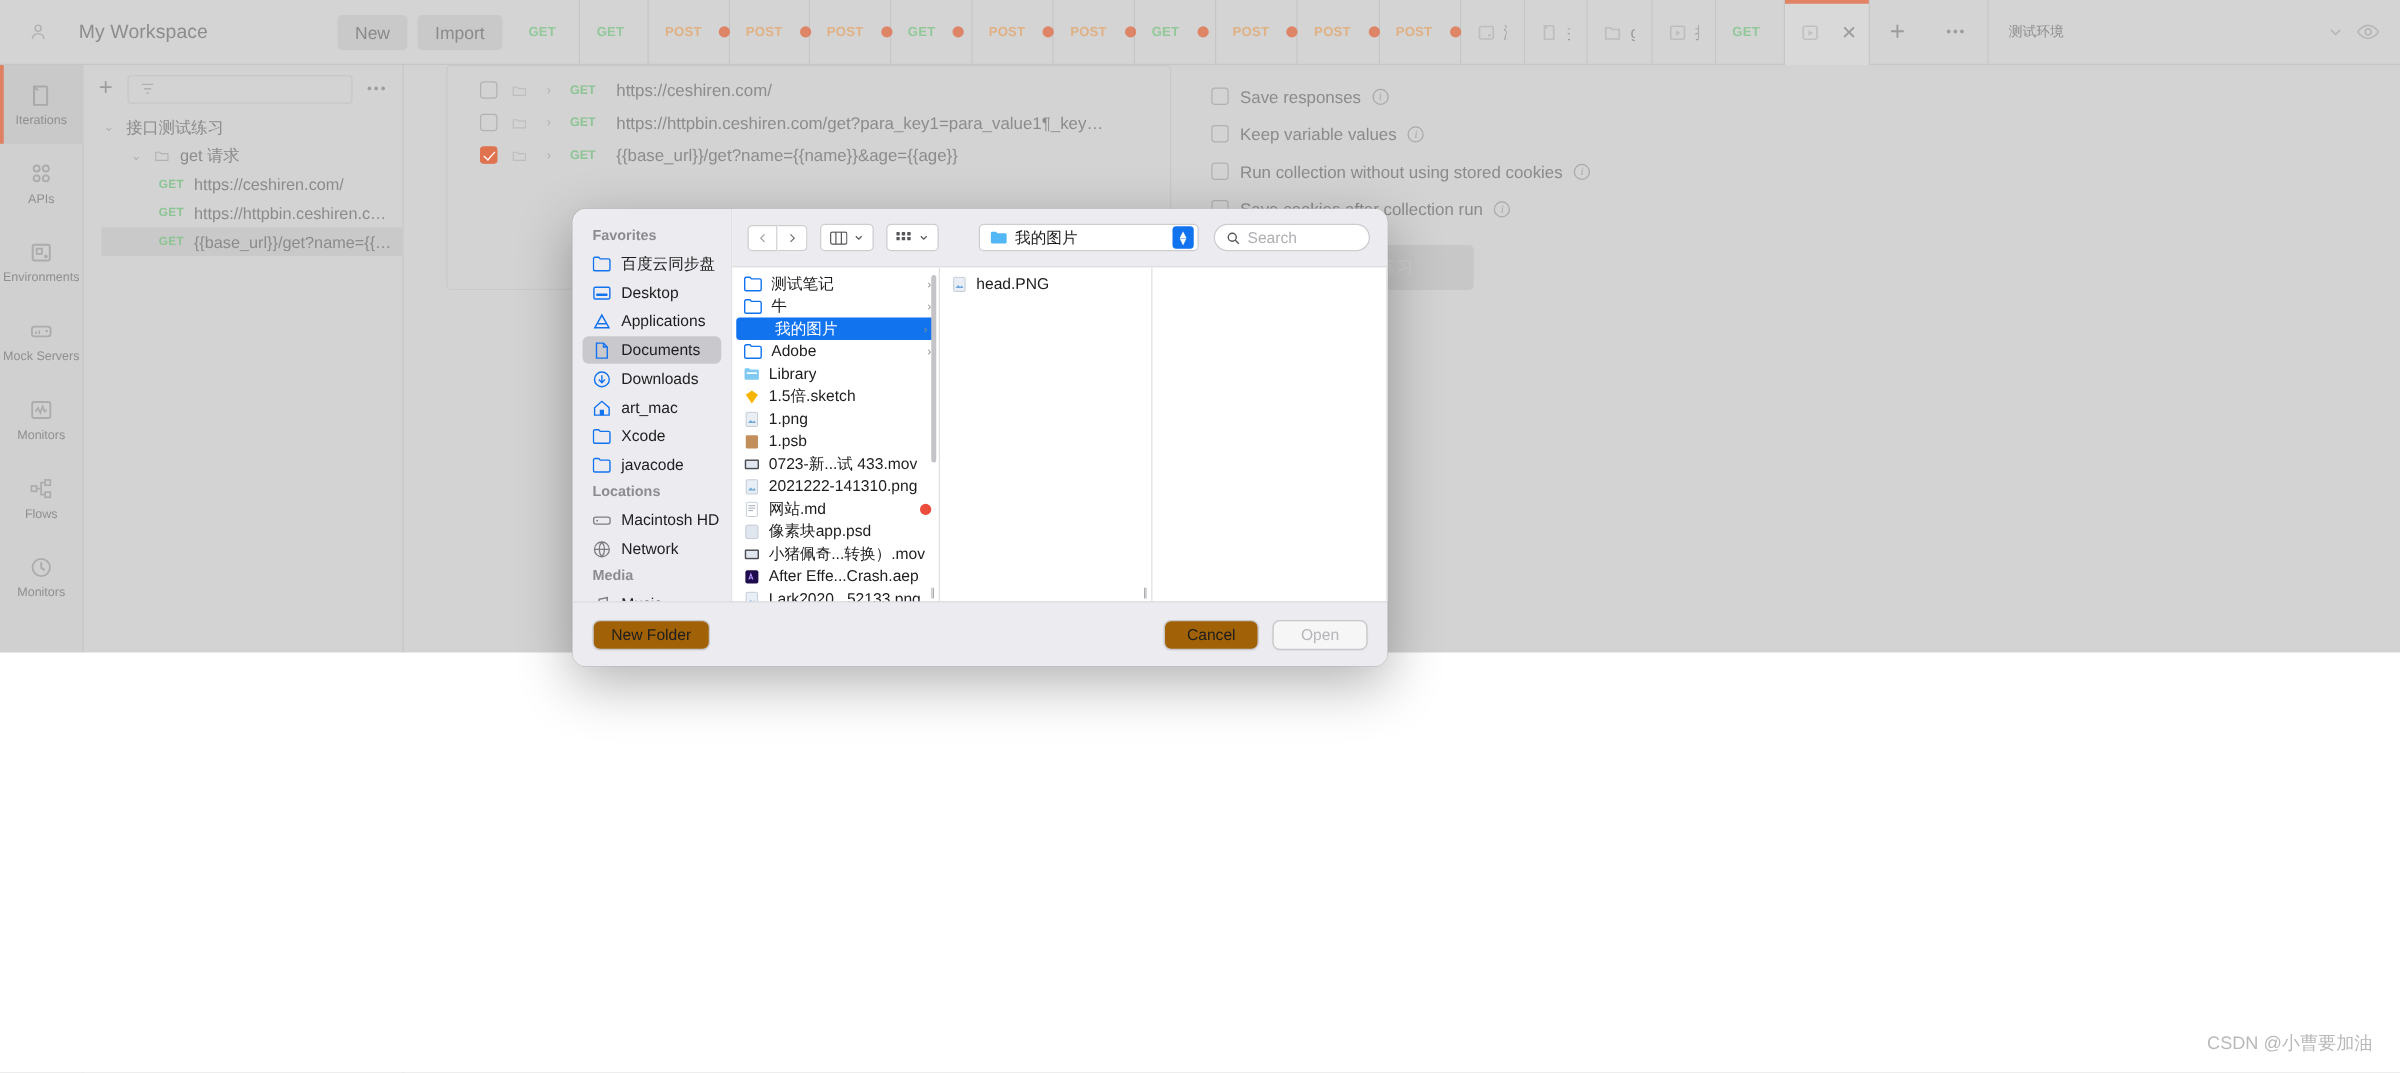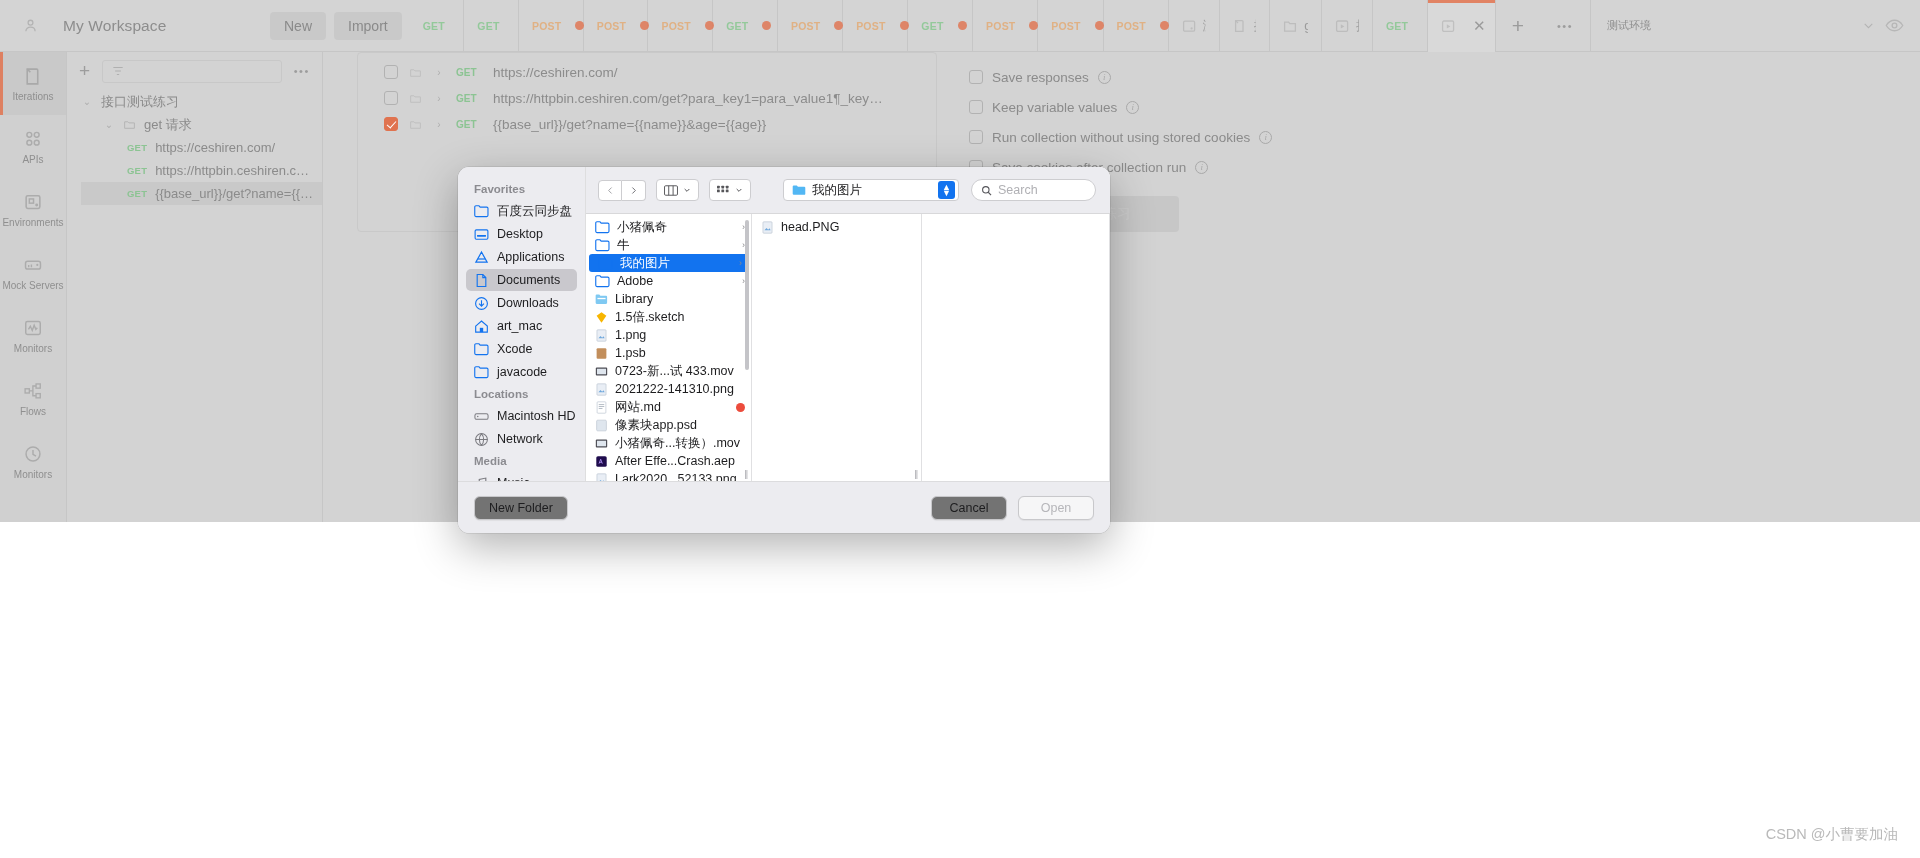--- a/index.html
+++ b/index.html
@@ -207,21 +207,21 @@
   }
   .col-grip {
     position:absolute; bottom:2px; right:4px; font-size:9px; color:#a6a6ab; letter-spacing:-1px;
   }
   .dlg-foot {
     height:52px; background:#ececf0; display:flex; align-items:center; padding:0 16px;
     border-top:.5px solid #dcdcde; flex:none;
   }
   .btn {
     height:24px; min-width:76px; padding:0 14px; border-radius:6px;
-    background:#737373; border:.5px solid #c8c8cb; font-size:12.5px; color:#1d1d1f;
+    background:#a16207; border:.5px solid #c8c8cb; font-size:12.5px; color:#1d1d1f;
     display:flex; align-items:center; justify-content:center;
     box-shadow:0 .5px 1px rgba(0,0,0,.06);
   }
   .btn.dim { color:#b6b6ba; background:#f6f6f7; }
   .foot-right { margin-left:auto; display:flex; gap:11px; }
 
   .watermark {
     position:absolute; right:22px; bottom:14px; font-size:14.5px; color:#b9b9b9;
   }
 </style>
@@ -660,21 +660,21 @@
         </div>
       </div>
 
       <div class="cols">
         <div class="col col1">
           <div id="col1" style="padding-top:4px;">
                 <div class="f-row">
                   <svg class="" width="15" height="15" viewBox="0 0 16 16">
                     <path d="M.8 3.2A1.3 1.3 0 0 1 2.1 1.9h3.2l1.3 1.4h7A1.3 1.3 0 0 1 14.9 4.6v7.5a1.3 1.3 0 0 1-1.3 1.3H2.1a1.3 1.3 0 0 1-1.3-1.3z" fill="none" stroke="#1273ef" stroke-width="1.2"></path>
                   </svg>
-                  <span class="ellip">小猪佩奇</span>
+                  <span class="ellip">测试笔记</span>
                   <span class="f-arrow">›</span>
                 </div>
                 <div class="f-row">
                   <svg class="" width="15" height="15" viewBox="0 0 16 16">
                     <path d="M.8 3.2A1.3 1.3 0 0 1 2.1 1.9h3.2l1.3 1.4h7A1.3 1.3 0 0 1 14.9 4.6v7.5a1.3 1.3 0 0 1-1.3 1.3H2.1a1.3 1.3 0 0 1-1.3-1.3z" fill="none" stroke="#1273ef" stroke-width="1.2"></path>
                   </svg>
                   <span class="ellip">牛</span>
                   <span class="f-arrow">›</span>
                 </div>
                 <div class="f-row" style="background:#1273ef;color:#fff;border-radius:3px;margin:0 3px;">

